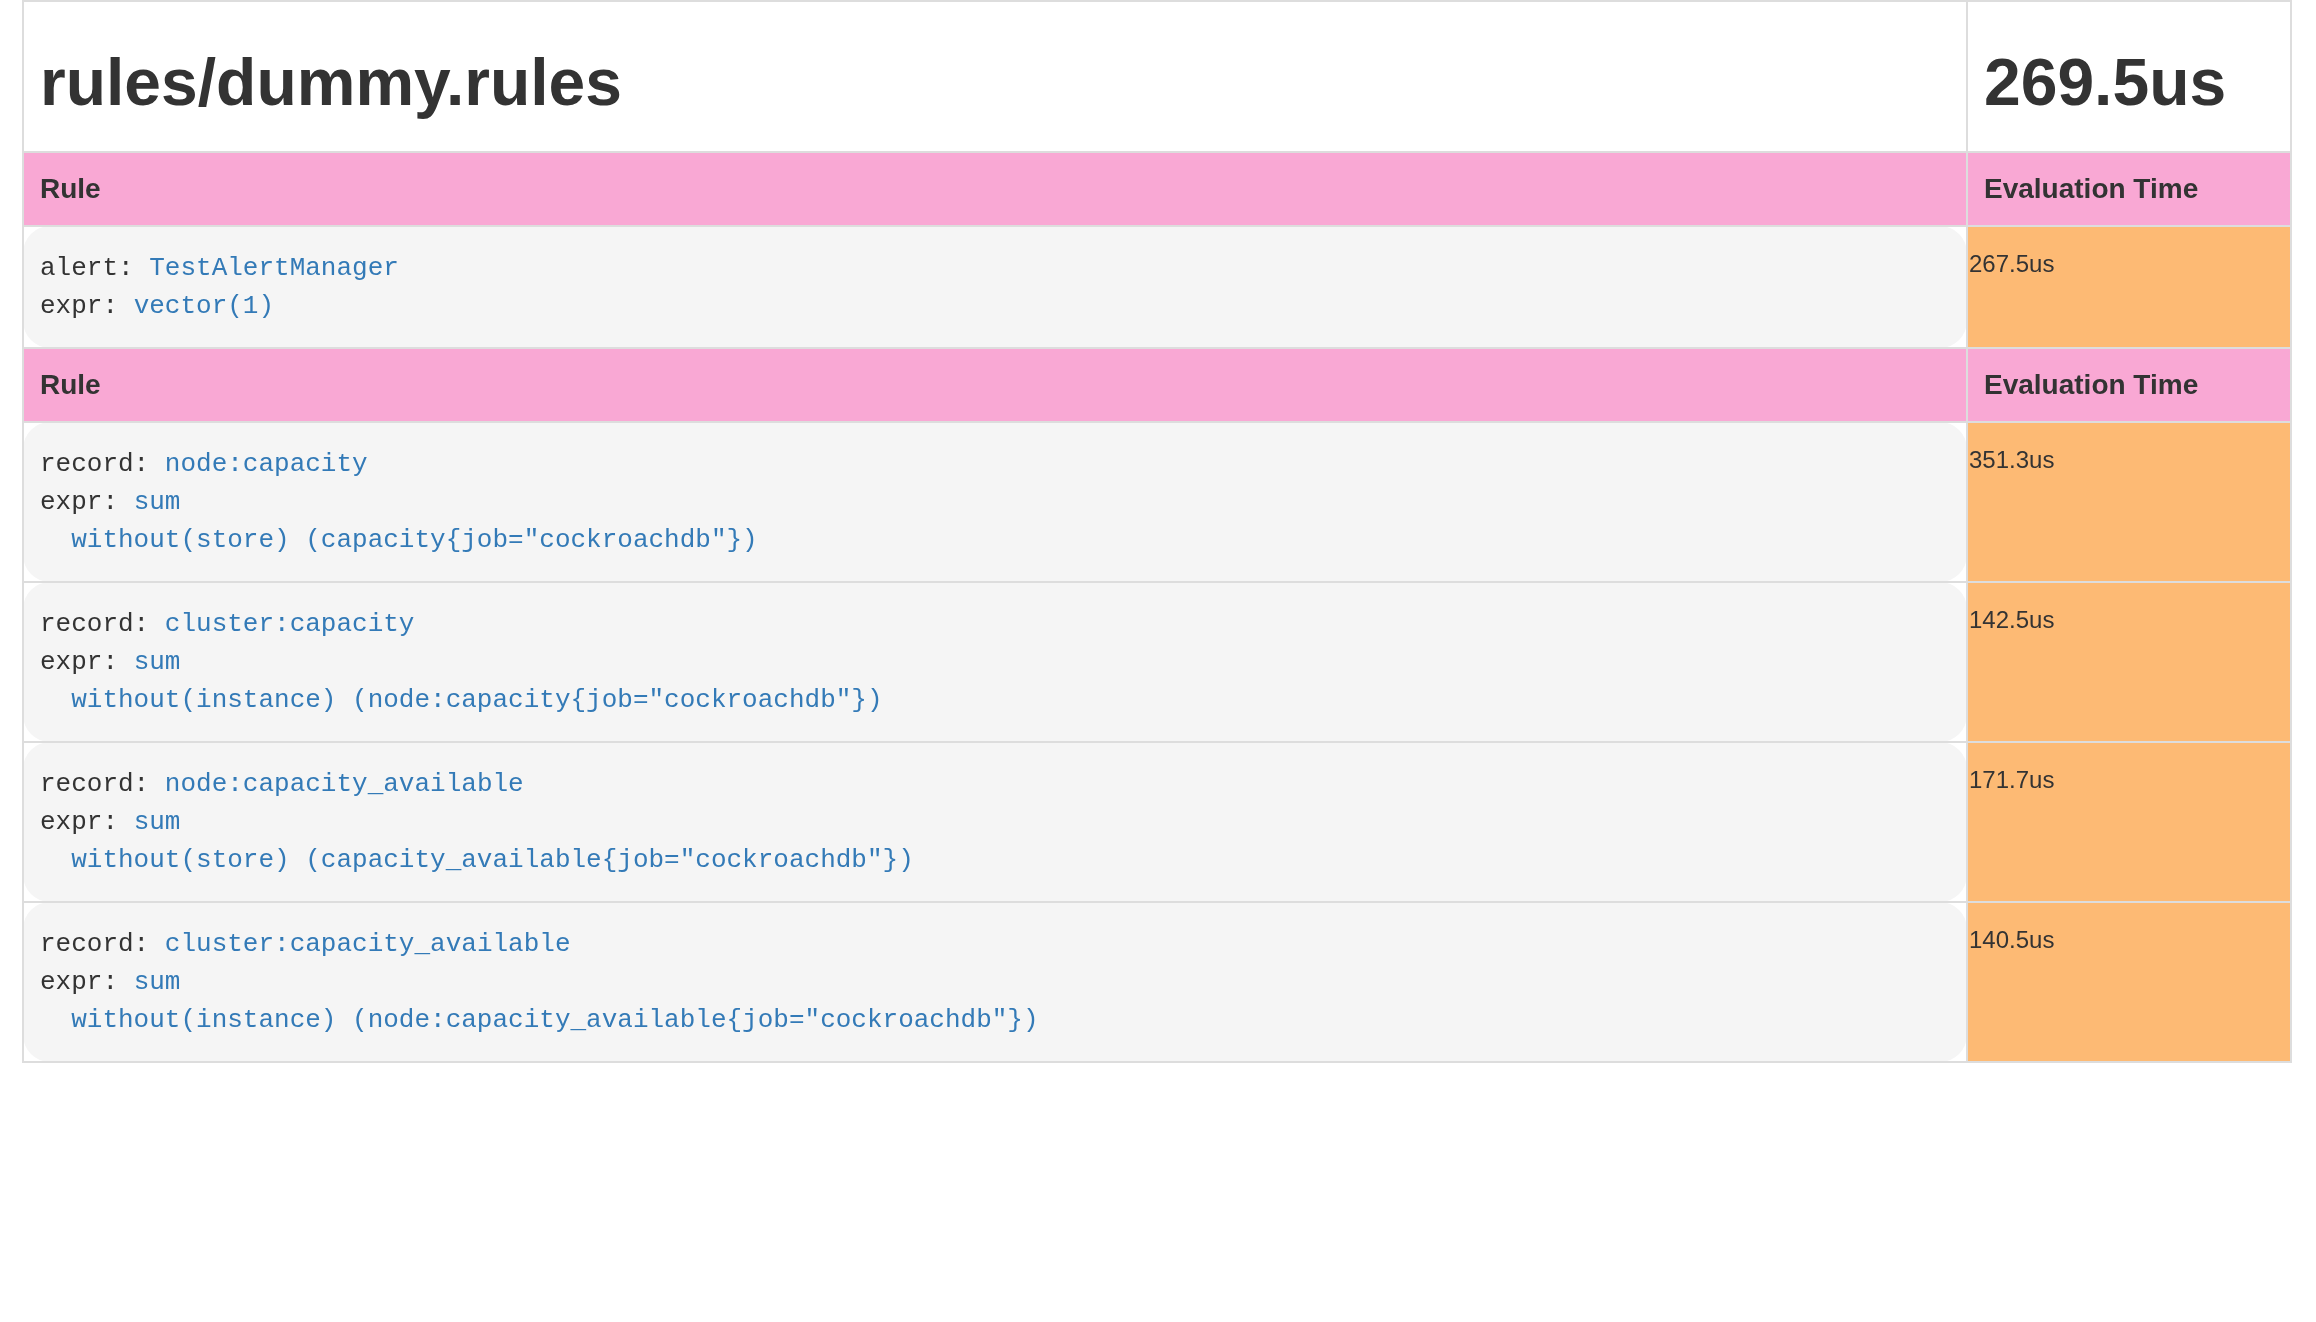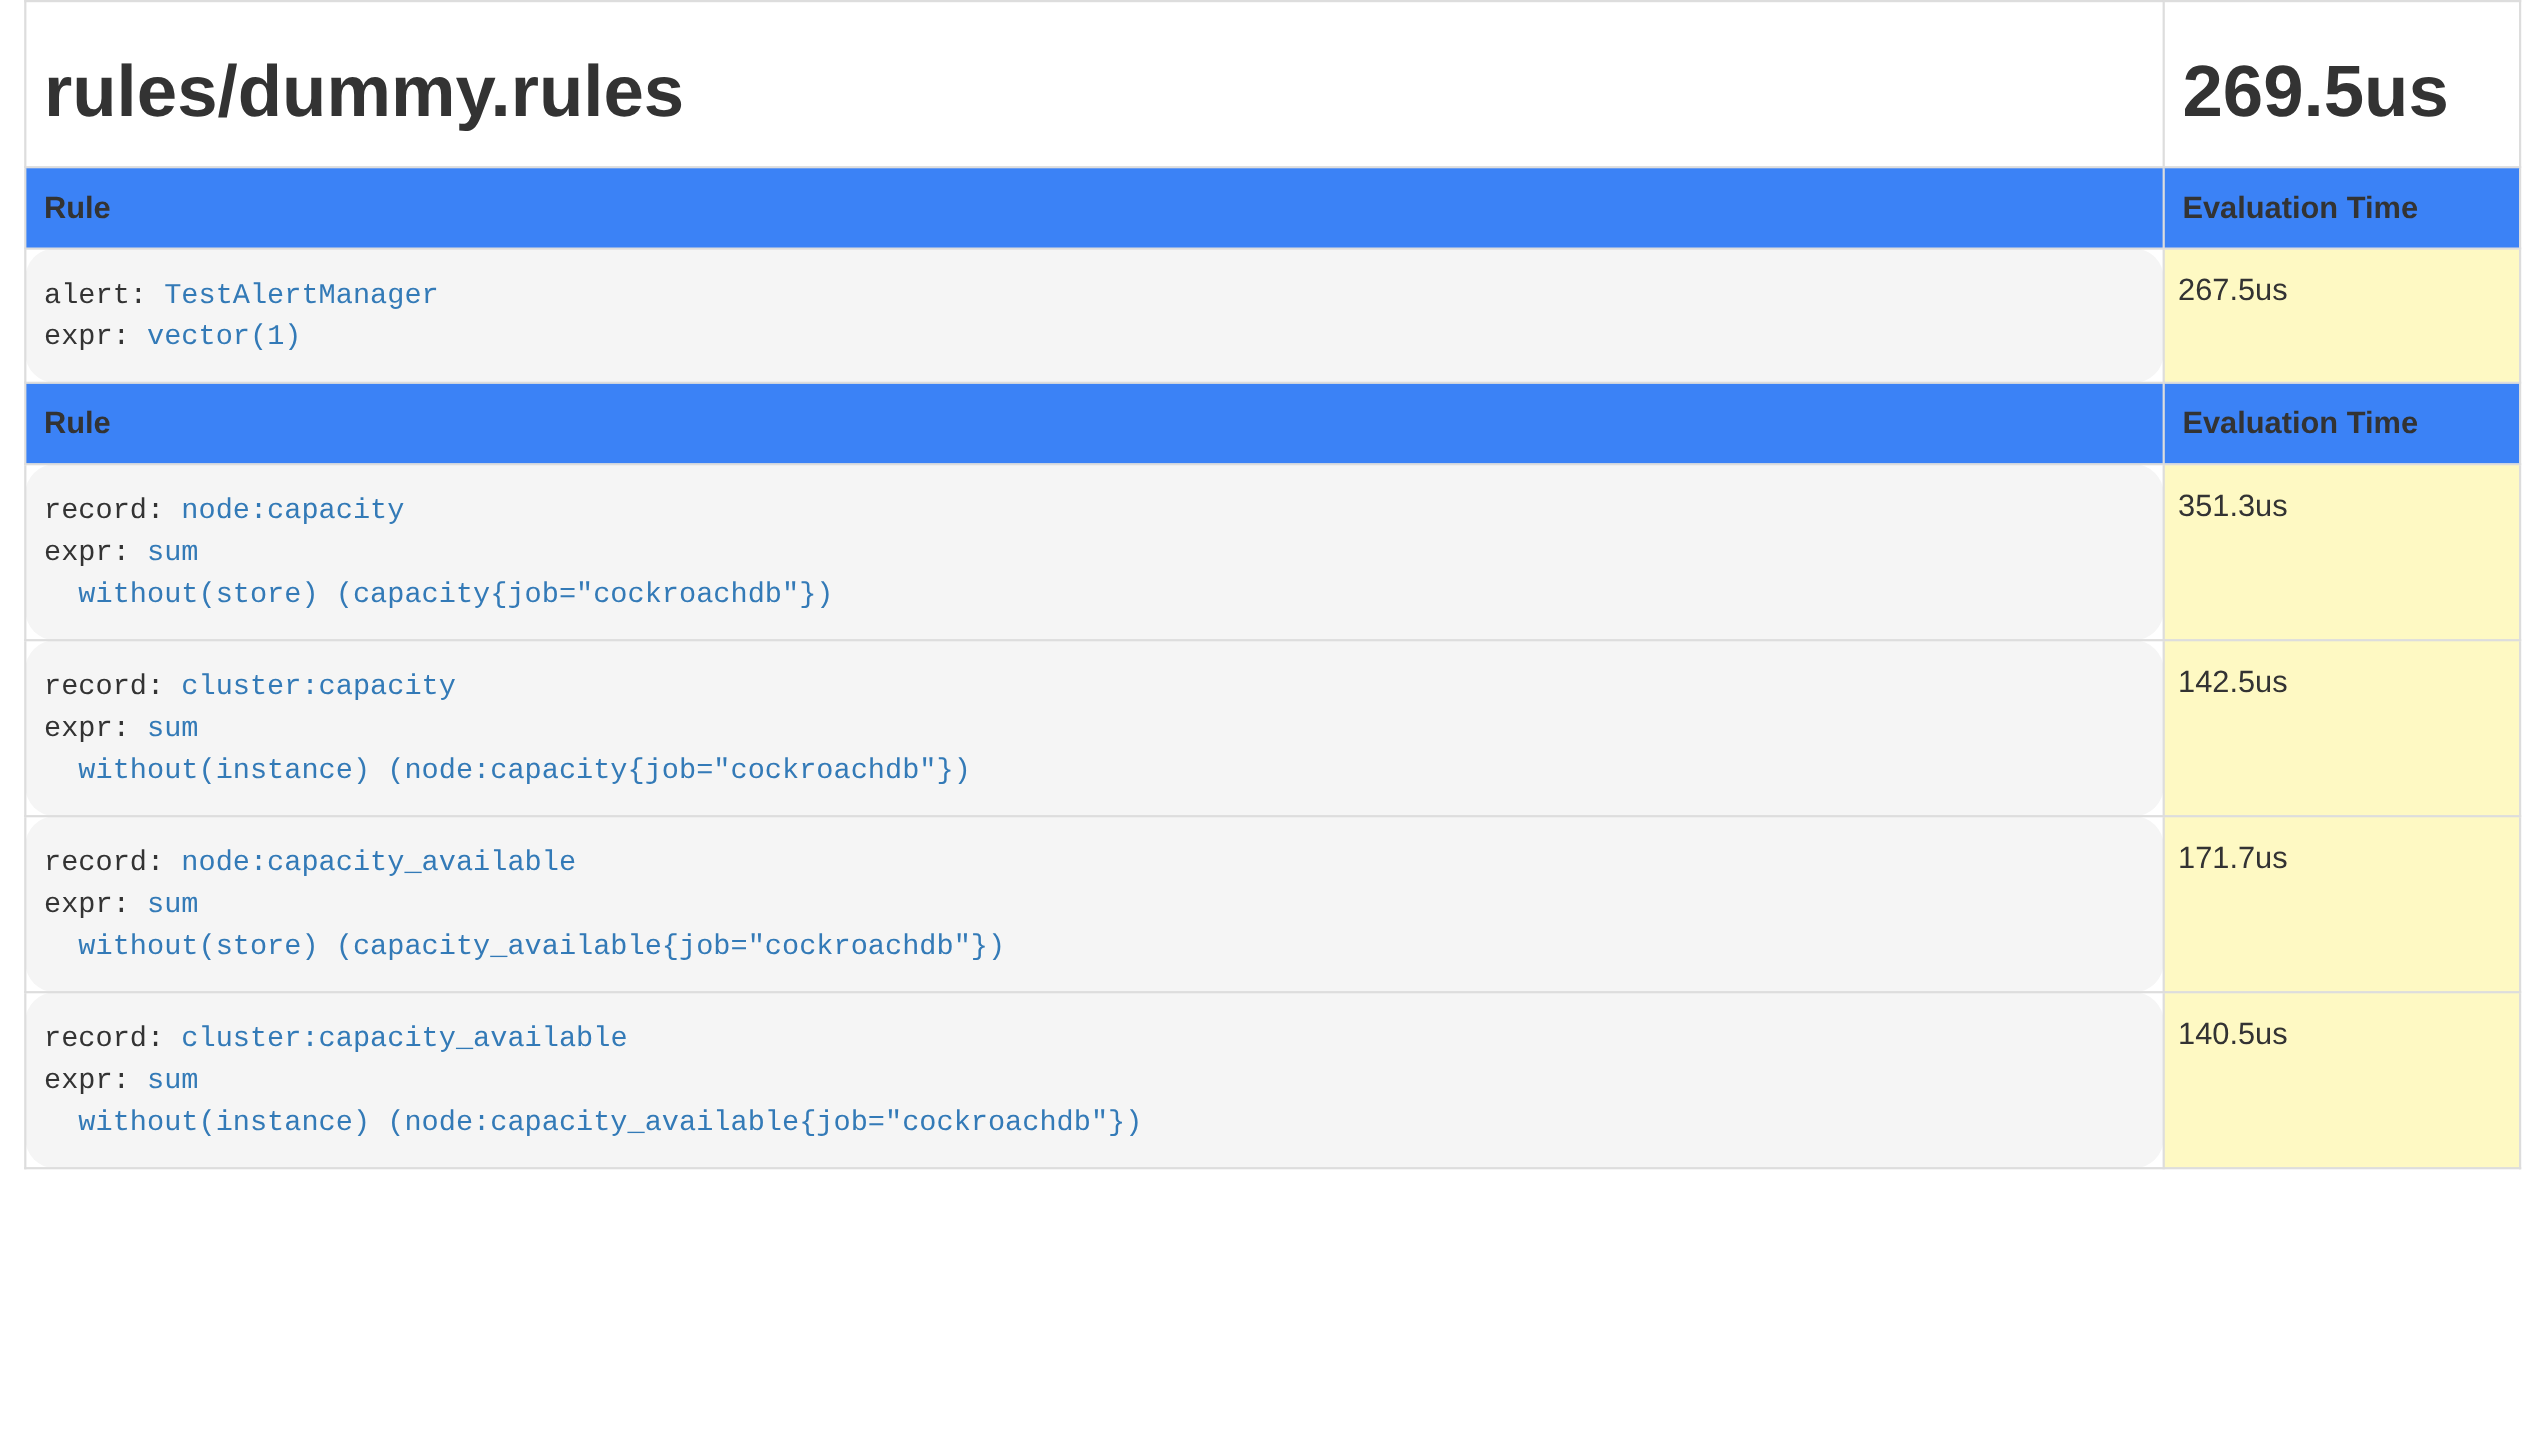--- a/index.html
+++ b/index.html
@@ -39,21 +39,21 @@
   table.rules-table td {
     border: 2px solid var(--border);
     vertical-align: top;
     text-align: left;
   }
   th.sub-header {
     padding: 16px;
     font-size: 28px;
     font-weight: 700;
     line-height: 40px;
-    background: #3b82f6;
+    background: #f9a8d4;
   }
   td.group-cell { padding: 0 16px; background: #ffffff; }
   td.group-cell h2 {
     font-size: 66px;
     font-weight: 700;
     margin: 46px 0 34px 0;
     line-height: 1.05;
     white-space: nowrap;
   }
   td.rule-cell {
@@ -63,24 +63,24 @@
   }
   td.rule-cell pre {
     margin: 0;
     font-family: "Liberation Mono", "DejaVu Sans Mono", monospace;
     font-size: 26px;
     line-height: 38px;
     white-space: pre;
     color: var(--text);
   }
   td.time-cell {
-    padding: 18px 12px;
-    font-size: 28px;
+    padding: 18px 1px;
+    font-size: 24px;
     line-height: 38px;
-    background: #fef9c3;
+    background: #fdba74;
   }
   a.rule-link {
     color: var(--link);
     text-decoration: none;
   }
 </style>
 </head>
 <body>
 
 <div class="container">

